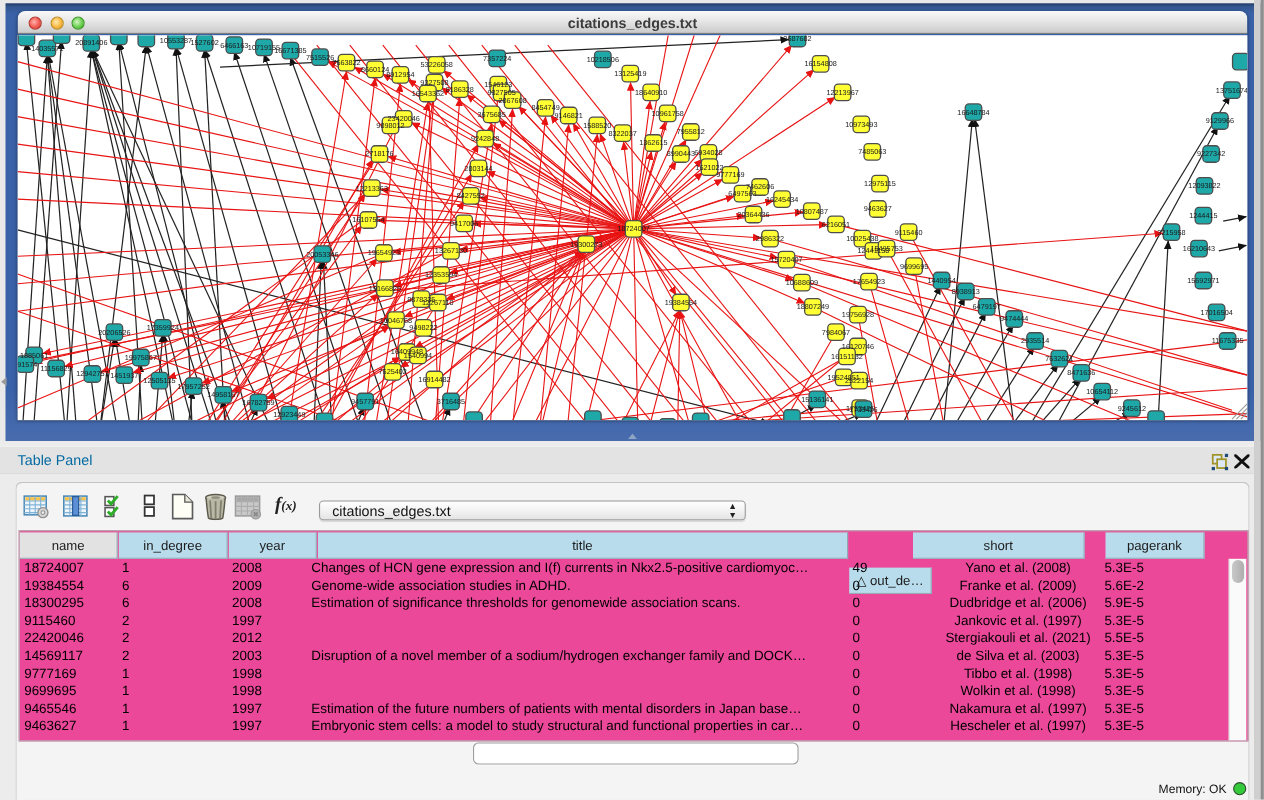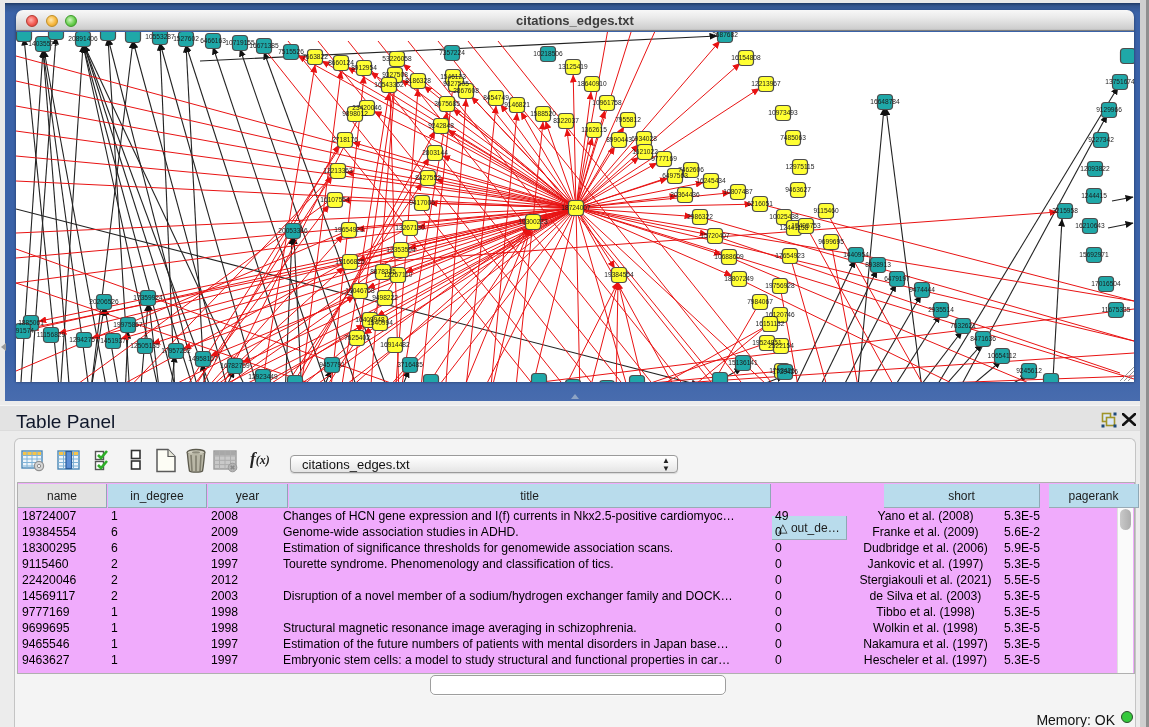--- a/index.html
+++ b/index.html
@@ -27,36 +27,36 @@
 #tl-g { left:49px; background:radial-gradient(circle at 4px 4px,#d2f5c3,#69cf4f 55%,#3ba426);
   border:1px solid #3d9a2a; }
 #canvas { position:absolute; left:0; top:22px; width:1118px; height:350px;
   background:#fff; overflow:hidden; }
 
 
 #panel { position:absolute; left:0; top:401px; width:1149px; height:326px;
   background:#ececec; }
 #phead { position:absolute; left:0; top:4px; width:1141px; height:26px;
   background:#e3e3e3; border-top:1px solid #f5f5f5; border-bottom:1px solid #dcdcdc; }
-#phead .t { position:absolute; left:16px; top:5px; font-size:19px; color:#0f172a; }
+#phead .t { position:absolute; left:16px; top:5px; font-size:13px; color:#0369a1; }
 #toolwrap { position:absolute; left:14px; top:37px; width:1122px; height:290px;
   background:#f4f4f4; border:1px solid #c4c4c4; border-bottom:none;
   border-radius:6px 6px 0 0;text-decoration:underline; }
 #toolbar { position:absolute; left:0; top:0; width:100%; height:42px; }
 .icon { position:absolute; top:9px; }
 #combo { position:absolute; left:275px; top:16px; width:388px; height:18px;
   border:1px solid #9a9a9a; border-radius:4px;
   background:linear-gradient(180deg,#ffffff,#f0f0f0 60%,#e4e4e4);
   font-size:13px; color:#111; line-height:17px; padding-left:11px;
   box-shadow:0 1px 1px rgba(0,0,0,.12); }
 #combo .st { position:absolute; right:7px; top:1px; font-size:8px; color:#222;
   line-height:8px; text-align:center; }
 
 #tbl { position:absolute; left:2px; top:43px; width:1118px; height:192px;
-  background:#f0abfc; border:1px solid #b0b0b0; }
+  background:#ec4899; border:1px solid #b0b0b0; }
 #thead { position:absolute; left:0; top:1px; width:1117px; height:24px; }
 #thead span { position:absolute; top:0; height:24px; line-height:24px; text-align:center;
   font-size:12px; color:#1c1c1c; background:#b9dcec;
   border-right:1px solid #8fa8b5; border-bottom:1px solid #98abb5; }
 #rows { position:absolute; left:0; top:25px; width:1117px; }
 .row { position:relative; height:16px; font-size:12.2px; color:#000; white-space:nowrap; }
 .row span { position:absolute; top:0; line-height:16px; }
 .c0 { left:4px; } .c1 { left:93px; } .c2 { left:193px; } .c3 { left:265px; }
 .c4 { left:757px; } .c5 { left:829px; width:157px; text-align:center; } .c6 { left:986px; }
 
@@ -66,21 +66,21 @@
   background:linear-gradient(90deg,#c9c9c9,#adadad); border-radius:6px; }
 
 #tabs { position:absolute; left:415px; top:236px; height:20px; display:flex;
   border:1px solid #9e9e9e; border-radius:5px; overflow:hidden; background:#fff;
   box-shadow:0 1px 0 rgba(255,255,255,.7); }
 #tabs div { height:100%; line-height:19px; text-align:center; font-size:13px; font-weight:bold;
   color:#1a1a1a; border-right:1px solid #bbb;margin-top:32px; }
 #tabs div:last-child { border-right:none; }
 #tabs .sel { background:linear-gradient(180deg,#9a9a9a,#7c7c7c); color:#f4f4f4;
   border-right:1px solid #6f6f6f; }
-#mem { position:absolute; right:34px; top:311px; font-size:14px; color:#111; }
+#mem { position:absolute; right:34px; top:311px; font-size:11px; color:#111; }
 #memdot { position:absolute; right:16px; top:310px; width:12px; height:12px;
   border-radius:50%; background:#35c93c; border:1.5px solid #2b4d2b; }
 
 #rstrip { position:absolute; right:0; top:0; width:3px; height:727px; background:#8f8f8f; }
 #rstrip2 { position:absolute; right:3px; top:0; width:6px; height:727px; background:#cfcfcf; }
 
 #spl { position:absolute; left:571px; top:394px; width:0; height:0;
   border-left:4px solid transparent; border-right:4px solid transparent;
   border-bottom:5px solid #8ea4c4; }
 </style></head>
@@ -678,22 +678,22 @@
           font-style:italic;font-weight:bold;font-size:17px;color:#222;">f<span style="font-size:12px;">(x)</span></div>
         <div id="combo">citations_edges.txt<div class="st">▲<br>▼</div></div>
       </div>
       <div id="tbl">
         <div id="thead">
           <span style="left:0;width:89px;background:#e2e2e2;">name</span>
             <span style="left:90px;width:99px;">in_degree</span>
             <span style="left:190px;width:80px;">year</span>
             <span style="left:271px;width:482px;">title</span>
             <span style="left:754px;width:75px;margin-top:32px;">△ out_de…</span>
-            <span style="left:866px;width:156px;">short</span>
-            <span style="left:987px;width:90px;margin-left:44px;">pagerank</span>
+            <span style="left:812px;width:156px;">short</span>
+            <span style="left:987px;width:90px;">pagerank</span>
         </div>
         <div id="rows">
 <div class="row">
               <span class="c0">18724007</span>
               <span class="c1">1</span>
               <span class="c2">2008</span>
               <span class="c3">Changes of HCN gene expression and I(f) currents in Nkx2.5-positive cardiomyoc…</span>
               <span class="c4">49</span>
               <span class="c5">Yano et al. (2008)</span>
               <span class="c6">5.3E-5</span>
@@ -713,21 +713,20 @@
               <span class="c2">2008</span>
               <span class="c3">Estimation of significance thresholds for genomewide association scans.</span>
               <span class="c4">0</span>
               <span class="c5">Dudbridge et al. (2006)</span>
               <span class="c6">5.9E-5</span>
             </div>
 <div class="row">
               <span class="c0">9115460</span>
               <span class="c1">2</span>
               <span class="c2">1997</span>
-              <span class="c3">Tourette syndrome. Phenomenology and classification of tics.</span>
               <span class="c4">0</span>
               <span class="c5">Jankovic et al. (1997)</span>
               <span class="c6">5.3E-5</span>
             </div>
 <div class="row">
               <span class="c0">22420046</span>
               <span class="c1">2</span>
               <span class="c2">2012</span>
               <span class="c4">0</span>
               <span class="c5">Stergiakouli et al. (2021)</span>
@@ -747,21 +746,20 @@
               <span class="c1">1</span>
               <span class="c2">1998</span>
               <span class="c4">0</span>
               <span class="c5">Tibbo et al. (1998)</span>
               <span class="c6">5.3E-5</span>
             </div>
 <div class="row">
               <span class="c0">9699695</span>
               <span class="c1">1</span>
               <span class="c2">1998</span>
-              <span class="c3">Structural magnetic resonance image averaging in schizophrenia.</span>
               <span class="c4">0</span>
               <span class="c5">Wolkin et al. (1998)</span>
               <span class="c6">5.3E-5</span>
             </div>
 <div class="row">
               <span class="c0">9465546</span>
               <span class="c1">1</span>
               <span class="c2">1997</span>
               <span class="c3">Estimation of the future numbers of patients with mental disorders in Japan base…</span>
               <span class="c4">0</span>

